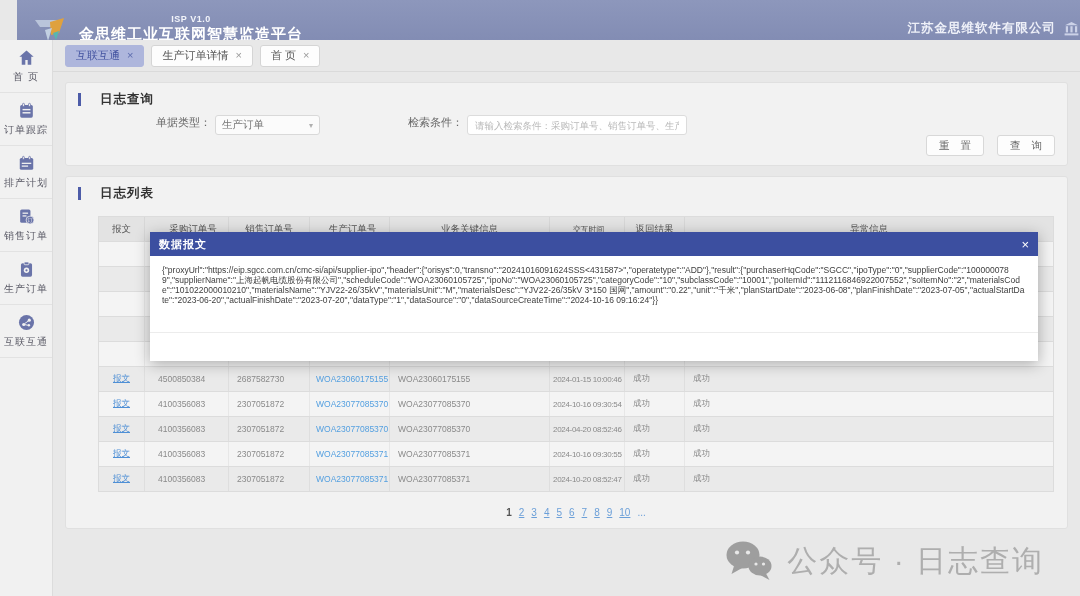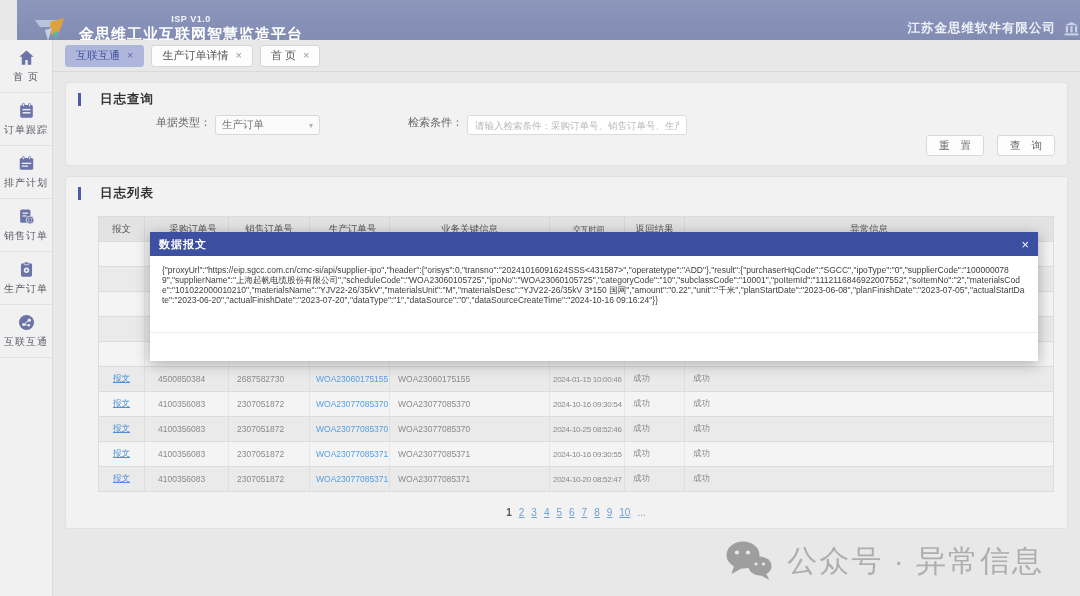--- a/index.html
+++ b/index.html
@@ -335,21 +335,21 @@
           <div class="tr body-row row-b">
             <div class="td c0">
                 <a class="msg-link">报文</a>
               </div>
             <div class="td c1">4100356083</div>
             <div class="td c2">2307051872</div>
             <div class="td c3">
                 <a class="wo-link">WOA23077085370</a>
               </div>
             <div class="td c4">WOA23077085370</div>
-            <div class="td c5">2024-10-25 08:52:46</div>
+            <div class="td c5">2024-04-20 08:52:46</div>
             <div class="td c6">成功</div>
             <div class="td c7">成功</div>
           </div>
           <div class="tr body-row row-a">
             <div class="td c0">
                 <a class="msg-link">报文</a>
               </div>
             <div class="td c1">4100356083</div>
             <div class="td c2">2307051872</div>
             <div class="td c3">
@@ -408,16 +408,16 @@
     <svg width="50" height="42" viewBox="0 0 50 42">
       <ellipse cx="19" cy="15" rx="16.5" ry="13.5" fill="#9e9e9e"></ellipse>
       <polygon points="10,26 7.5,34 19,27.5" fill="#9e9e9e"></polygon>
       <circle cx="13" cy="12.5" r="2.1" fill="#e8e8e8"></circle>
       <circle cx="24" cy="12.5" r="2.1" fill="#e8e8e8"></circle>
       <ellipse cx="36" cy="26" rx="11.5" ry="9.5" fill="#9e9e9e"></ellipse>
       <polygon points="42,33.5 45.5,40 36.5,35.2" fill="#9e9e9e"></polygon>
       <circle cx="32" cy="24" r="1.6" fill="#e8e8e8"></circle>
       <circle cx="39.5" cy="24" r="1.6" fill="#e8e8e8"></circle>
     </svg>
-    <span class="watermark-text">公众号 · 异常信息</span>
+    <span class="watermark-text">公众号 · 日志查询</span>
   </div>
 
 </div>
 
 </body></html>

